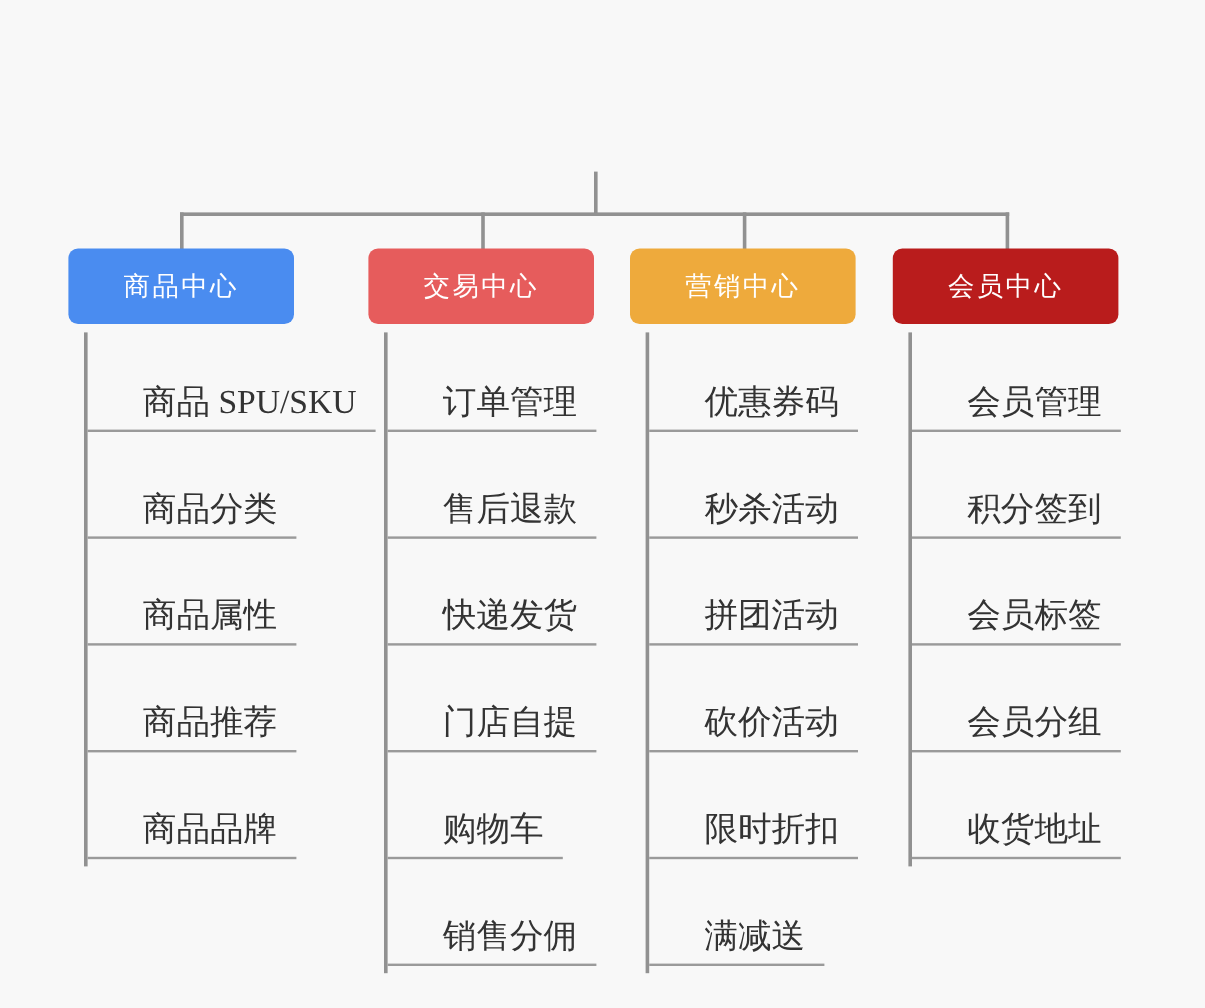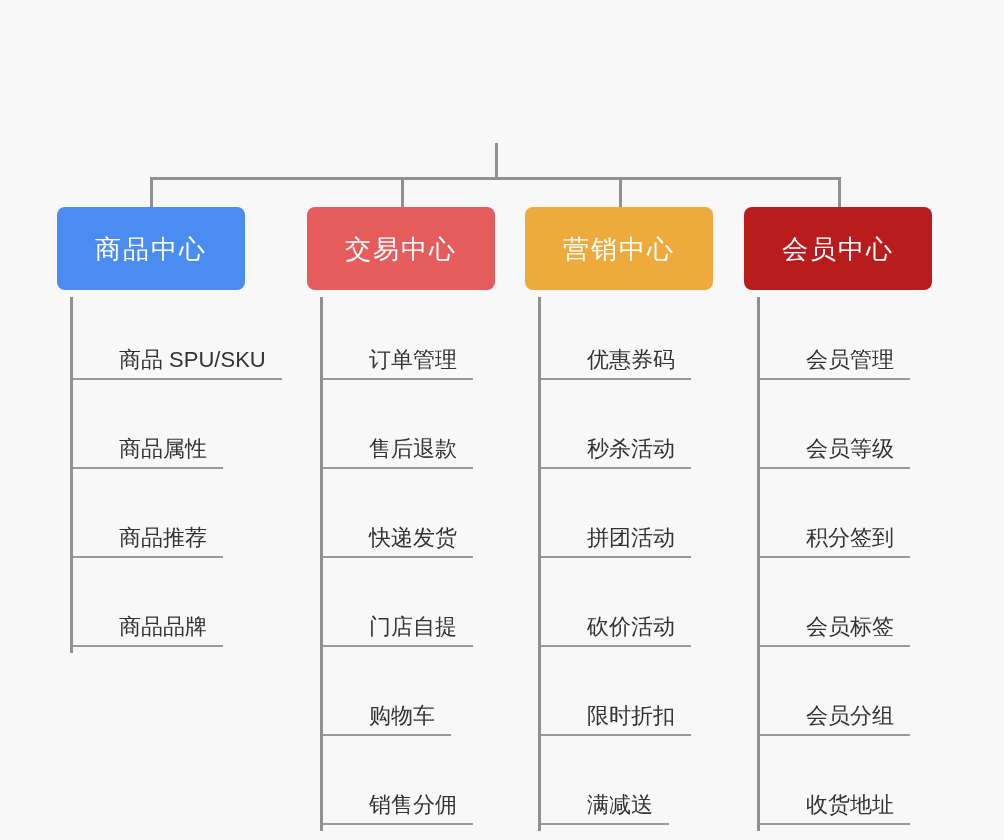--- a/index.html
+++ b/index.html
@@ -72,28 +72,28 @@
     position: absolute;
     top: 207px;
   }
   .col-1 { left: 57px;  width: 188px; }
   .col-2 { left: 307px; width: 188px; }
   .col-3 { left: 525px; width: 188px; }
   .col-4 { left: 744px; width: 188px; }
 
   .cat-header {
     width: 100%;
-    height: 83px;
+    height: 63px;
     box-sizing: border-box;
     border-radius: 8px;
     display: flex;
     align-items: center;
     justify-content: center;
     color: #ffffff;
-    font-size: 26px;
+    font-size: 22px;
     letter-spacing: 2px;
     line-height: 1;
     user-select: none;
   }
 
   
   .items {
     position: relative;
     margin-top: 7px;
     margin-left: 13px;
@@ -107,24 +107,25 @@
     align-items: flex-end;
     padding-left: 46px;
     padding-bottom: 6px;
   }
   .item-line {
     display: inline-block;
     border-bottom: 2px solid #9a9a9a;
     padding: 0 16px 6px 0;
     margin-left: -46px;
     padding-left: 46px;
-    font-size: 22px;
+    font-size: 28px;
     color: #333333;
     line-height: 1.1;
     white-space: nowrap;
+    font-family: Liberation Serif, serif;
   }
 </style>
 </head>
 <body style="background: rgb(248, 248, 248);">
 
 <div id="canvas">
 
 
   <div class="conn conn-stem" style="background: rgb(145, 145, 145);"></div>
   <div class="conn conn-bus" style="background: rgb(145, 145, 145);"></div>
@@ -133,20 +134,23 @@
   <div class="conn drop drop-3" style="background: rgb(145, 145, 145);"></div>
   <div class="conn drop drop-4" style="background: rgb(145, 145, 145);"></div>
 
   <div class="col col-1">
     <div class="cat-header" style="background: rgb(74, 140, 240);">商品中心</div>
     <div class="items">
       <div class="item">
           <span class="item-line">商品 SPU/SKU</span>
         </div>
       <div class="item">
+          <span class="item-line">商品分类</span>
+        </div>
+      <div class="item">
           <span class="item-line">商品属性</span>
         </div>
       <div class="item">
           <span class="item-line">商品推荐</span>
         </div>
       <div class="item">
           <span class="item-line">商品品牌</span>
         </div>
     </div>
   </div>
@@ -199,23 +203,20 @@
     </div>
   </div>
 
   <div class="col col-4">
     <div class="cat-header" style="background: #b91c1c;">会员中心</div>
     <div class="items">
       <div class="item">
           <span class="item-line">会员管理</span>
         </div>
       <div class="item">
-          <span class="item-line">会员等级</span>
-        </div>
-      <div class="item">
           <span class="item-line">积分签到</span>
         </div>
       <div class="item">
           <span class="item-line">会员标签</span>
         </div>
       <div class="item">
           <span class="item-line">会员分组</span>
         </div>
       <div class="item">
           <span class="item-line">收货地址</span>

